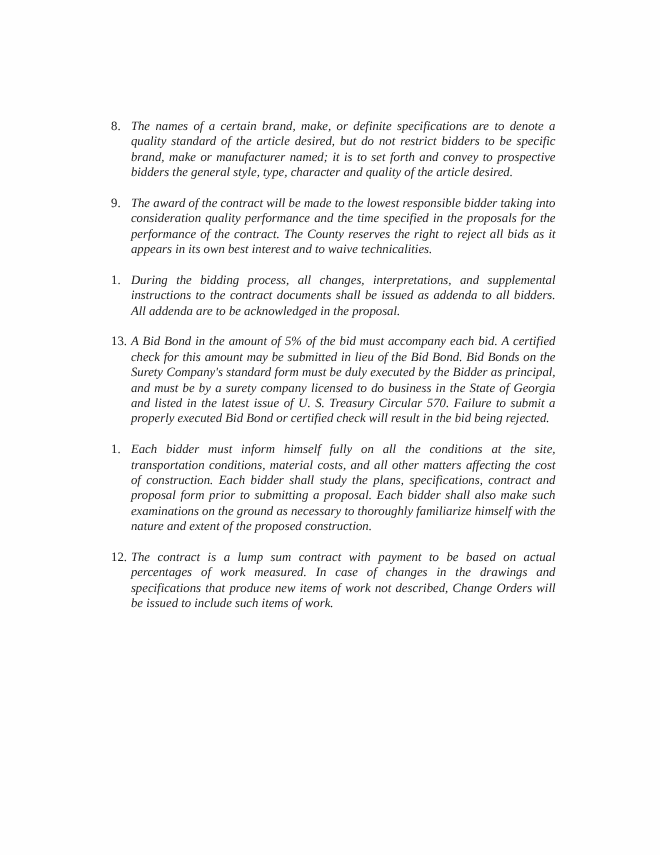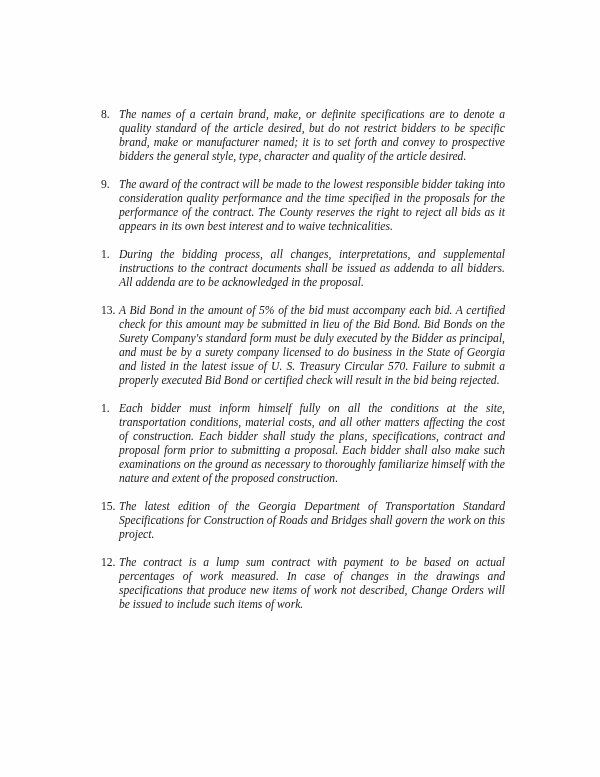--- a/index.html
+++ b/index.html
@@ -69,21 +69,17 @@
     </li>
     <li class="item">
       <span class="num">13.</span>
       <span class="text">A Bid Bond in the amount of 5% of the bid must accompany each bid.  A certified check for this amount may be submitted in lieu of the Bid Bond.  Bid Bonds on the Surety Company's standard form must be duly executed by the Bidder as principal, and must be by a surety company licensed to do business in the State of Georgia and listed in the latest issue of U. S. Treasury Circular 570.  Failure to submit a properly executed Bid Bond or certified check will result in the bid being rejected.</span>
     </li>
     <li class="item">
       <span class="num">1.</span>
       <span class="text">Each bidder must inform himself fully on all the conditions at the site, transportation conditions, material costs, and all other matters affecting the cost of construction.  Each bidder shall study the plans, specifications, contract and proposal form prior to submitting a proposal.  Each bidder shall also make such examinations on the ground as necessary to thoroughly familiarize himself with the nature and extent of the proposed construction.</span>
     </li>
     <li class="item">
-      <span class="num">15.</span>
-      <span class="text">The latest edition of the Georgia Department of Transportation Standard Specifications for Construction of Roads and Bridges shall govern the work on this project.</span>
-    </li>
-    <li class="item">
       <span class="num">12.</span>
       <span class="text">The contract is a lump sum contract with payment to be based on actual percentages of work measured.  In case of changes in the drawings and specifications that produce new items of work not described, Change Orders will be issued to include such items of work.</span>
     </li>
   </ol>
 </div>
 
 </body></html>

